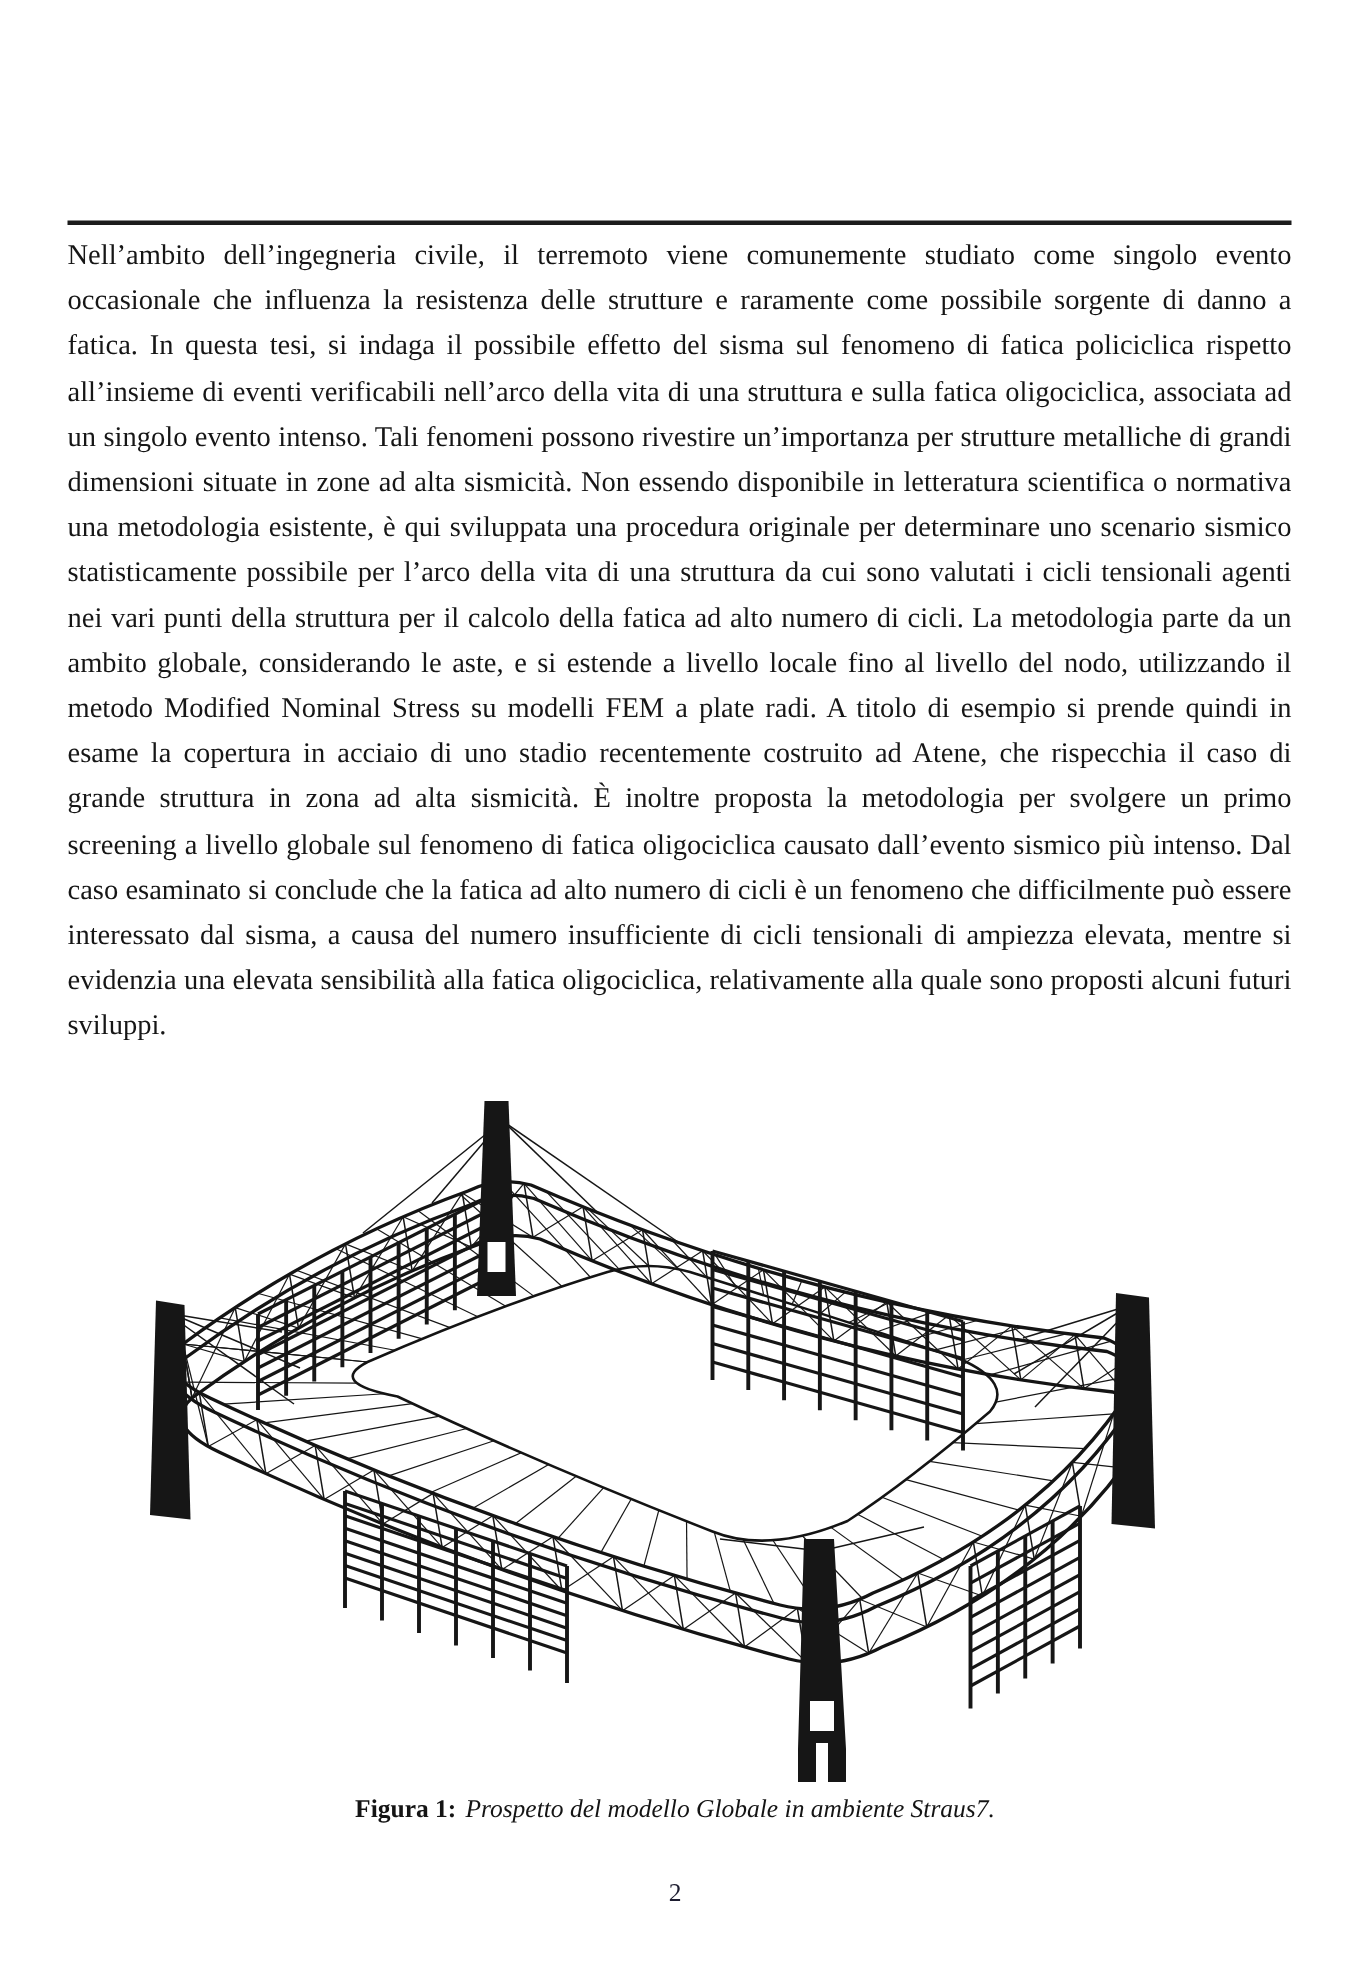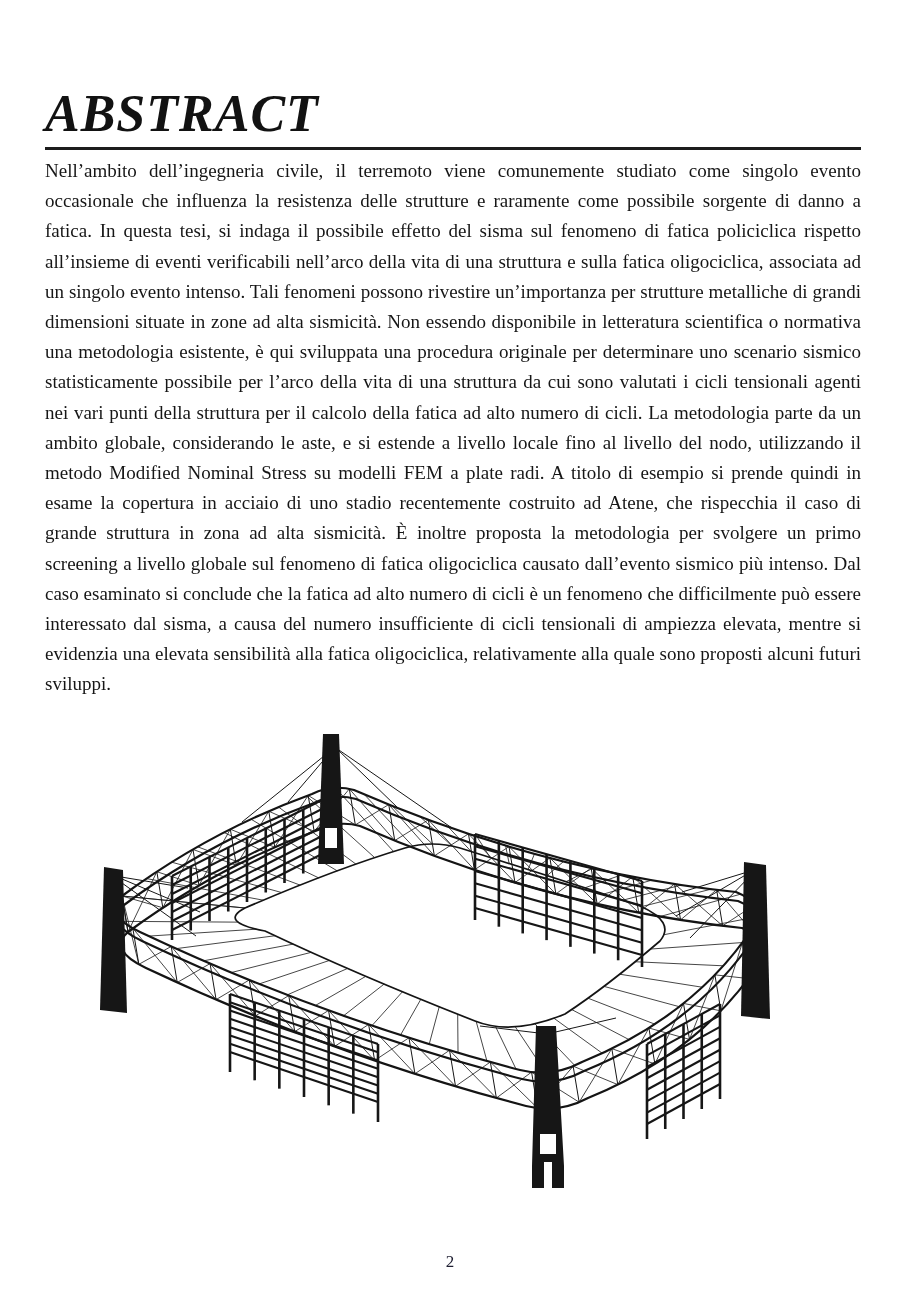--- a/index.html
+++ b/index.html
@@ -50,21 +50,20 @@
     font-size:17px;color:#1d1d30;
   }
   svg .wire{stroke:#141414;fill:none;}
   svg .solid{fill:#161616;stroke:none;}
 </style>
 </head>
 <body>
 
 <div class="page">
 
-  <h1 class="doc-title">ABSTRACT</h1>
 
   <div class="title-rule"></div>
 
   <p class="abstract-text">Nell’ambito dell’ingegneria civile, il terremoto viene comunemente studiato come singolo evento occasionale che influenza la resistenza delle strutture e raramente come possibile sorgente di danno a fatica. In questa tesi, si indaga il possibile effetto del sisma sul fenomeno di fatica policiclica rispetto all’insieme di eventi verificabili nell’arco della vita di una struttura e sulla fatica oligociclica, associata ad un singolo evento intenso. Tali fenomeni possono rivestire un’importanza per strutture metalliche di grandi dimensioni situate in zone ad alta sismicità. Non essendo disponibile in letteratura scientifica o normativa una metodologia esistente, è qui sviluppata una procedura originale per determinare uno scenario sismico statisticamente possibile per l’arco della vita di una struttura da cui sono valutati i cicli tensionali agenti nei vari punti della struttura per il calcolo della fatica ad alto numero di cicli. La metodologia parte da un ambito globale, considerando le aste, e si estende a livello locale fino al livello del nodo, utilizzando il metodo Modified Nominal Stress su modelli FEM a plate radi. A titolo di esempio si prende quindi in esame la copertura in acciaio di uno stadio recentemente costruito ad Atene, che rispecchia il caso di grande struttura in zona ad alta sismicità. È inoltre proposta la metodologia per svolgere un primo screening a livello globale sul fenomeno di fatica oligociclica causato dall’evento sismico più intenso. Dal caso esaminato si conclude che la fatica ad alto numero di cicli è un fenomeno che difficilmente può essere interessato dal sisma, a causa del numero insufficiente di cicli tensionali di ampiezza elevata, mentre si evidenzia una elevata sensibilità alla fatica oligociclica, relativamente alla quale sono proposti alcuni futuri sviluppi.</p>
 
   <div class="figure-wrap">
     <svg id="fig" width="780" height="470" viewBox="0 0 780 470" xmlns="http://www.w3.org/2000/svg">
 
       <g>
         <path id="outer-path" class="wire" stroke-width="2.2" d="M62,170 Q150,105 252,68 Q272,58 294,64 Q480,145 676,166 Q706,178 694,200 Q635,290 522,336 Q492,352 460,344 Q262,292 80,206 Q42,188 62,170 Z"></path>
@@ -316,16 +315,19 @@
           <polygon class="solid" points="684,136 706,139 710,293 681,290"></polygon>
         </g>
         <g>
           <polygon class="solid" points="476,300 496,300 504,440 504,462 492,462 492,436 484,436 484,462 472,462 472,440"></polygon>
           <rect x="480" y="408" width="16" height="20" fill="#ffffff"></rect>
         </g>
       </g>
     </svg>
   </div>
 
+  <div class="figure-caption">
+    <span class="cap-label">Figura 1:</span><span class="cap-text">Prospetto del modello Globale in ambiente Straus7.</span>
+  </div>
 
   <div class="page-number">2</div>
 
 </div>
 
 </body></html>

